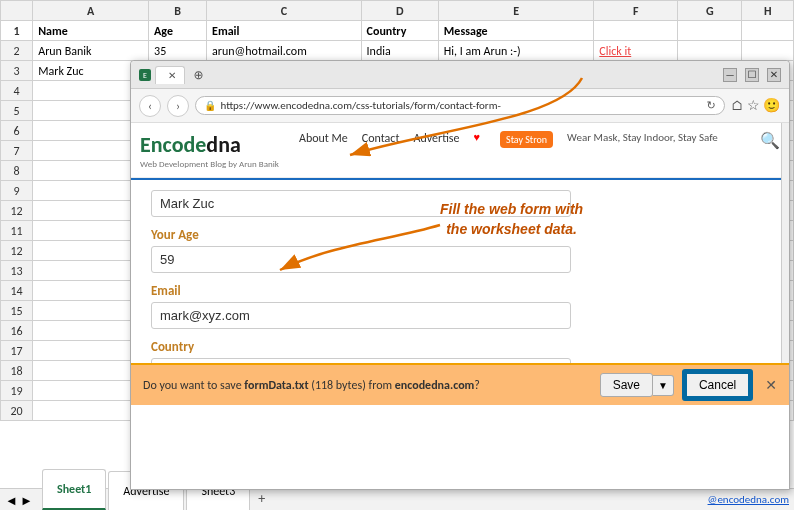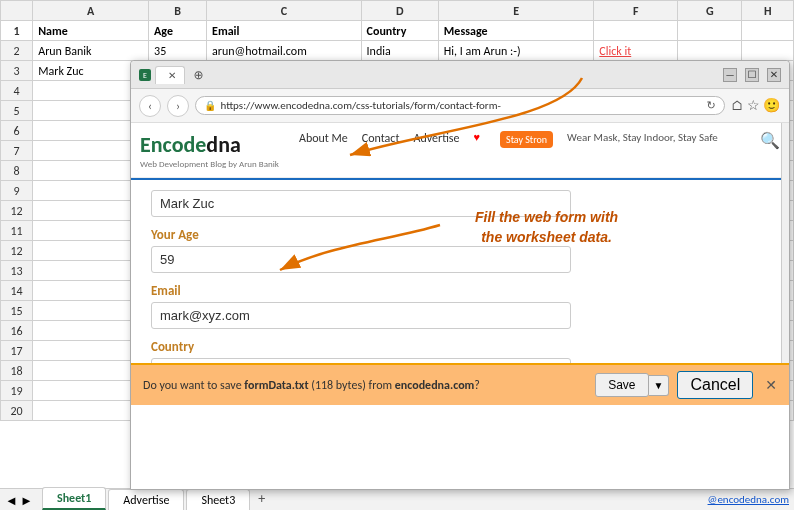--- a/index.html
+++ b/index.html
@@ -13,21 +13,21 @@
     table.grid th { background: #f2f2f2; font-weight: bold; text-align: center; color: #333; height: 20px; }
     table.grid td { height: 20px; vertical-align: middle; }
     
     .row-header { background: #f2f2f2; text-align: center; font-weight: normal; color: #333; width: 25px; }
 
     .header-row td { font-weight: bold; background: #fff; }
     .click-it { color: #ef4444; text-decoration: underline; cursor: pointer; }
 
     
     .excel-tabs { position: absolute; bottom: 0; left: 0; right: 0; height: 22px; background: #f2f2f2; border-top: 1px solid #ccc; display: flex; align-items: center; }
-    .sheet-tab { padding: 3px 14px; border: 1px solid #ccc; border-bottom: none; background: #fff; font-size: 12px; cursor: pointer; margin-left: 2px; border-radius: 3px 3px 0 0; }
+    .sheet-tab { padding: 12px 14px; border: 1px solid #ccc; border-bottom: none; background: #fff; font-size: 12px; cursor: pointer; margin-left: 2px; border-radius: 3px 3px 0 0; }
     .sheet-tab.active { background: #fff; border-bottom: 2px solid #217346; font-weight: bold; color: #217346; }
     .sheet-tab-add { padding: 3px 8px; font-size: 14px; cursor: pointer; color: #555; }
     .at-encodedna { position: absolute; right: 5px; bottom: 4px; font-size: 11px; color: #1155cc; text-decoration: underline; }
     .nav-arrows { position: absolute; left: 0; bottom: 2px; display: flex; gap: 2px; padding-left: 5px; }
 
     
     .browser-window { position: absolute; top: 60px; left: 130px; width: 660px; height: 430px; background: #fff; border: 1px solid #aaa; box-shadow: 2px 2px 8px rgba(0,0,0,0.3); border-radius: 4px 4px 0 0; z-index: 10; }
 
     
     .browser-titlebar { background: #e8e8e8; border-bottom: 1px solid #ccc; height: 28px; display: flex; align-items: center; padding: 0 8px; border-radius: 4px 4px 0 0; }
@@ -71,21 +71,21 @@
     .form-group { margin-bottom: 10px; }
     .form-label { color: #c17f24; font-size: 13px; font-weight: bold; margin-bottom: 4px; }
     .form-input { width: 420px; border: 1px solid #ccc; border-radius: 3px; padding: 5px 8px; font-size: 13px; color: #333; background: #fff; }
 
     
     .save-dialog { position: absolute; bottom: 0; left: 0; right: 0; height: 42px; background: #fdba74; border-top: 2px solid #f0a000; display: flex; align-items: center; padding: 0 12px; gap: 8px; z-index: 20; }
     .save-dialog-text { font-size: 12px; color: #333; flex: 1; }
     .save-dialog-text strong { font-weight: bold; }
     .save-btn { background: #f0f0f0; border: 1px solid #aaa; padding: 4px 12px; font-size: 12px; cursor: pointer; border-radius: 3px; }
     .save-btn-arrow { background: #f0f0f0; border: 1px solid #aaa; border-left: none; padding: 4px 5px; font-size: 10px; cursor: pointer; border-radius: 0 3px 3px 0; }
-    .cancel-btn { background: #f0f0f0; border: 1px solid #0369a1; padding: 4px 12px; font-size: 16px; cursor: pointer; border-radius: 3px; }
+    .cancel-btn { background: #f0f0f0; border: 5px solid #0369a1; padding: 4px 12px; font-size: 12px; cursor: pointer; border-radius: 3px; }
     .dialog-close { font-size: 14px; color: #555; cursor: pointer; margin-left: 4px; }
 
     
     .annotation { position: absolute; z-index: 30; pointer-events: none; }
     .callout-text { font-family: 'Comic Sans MS', cursive, sans-serif; font-style: italic; font-size: 14px; color: #c05000; font-weight: bold; text-align: center; line-height: 1.4; }
 
     
     .arrow-svg { position: absolute; top: 0; left: 0; z-index: 25; pointer-events: none; }
   </style>
 </head>
@@ -346,18 +346,18 @@
     <marker id="arrowhead2" markerWidth="8" markerHeight="6" refX="0" refY="3" orient="auto">
       <polygon points="8 0, 0 3, 8 6" fill="#e07000"></polygon>
     </marker>
   </defs>
 
   <path d="M 582 78 C 560 120, 430 130, 350 155" stroke="#e07000" stroke-width="2.5" fill="none" marker-end="url(#arrowhead1)"></path>
 
   <path d="M 440 225 C 390 240, 330 245, 280 270" stroke="#e07000" stroke-width="2.5" fill="none" marker-end="url(#arrowhead1)"></path>
 </svg>
 
-<div class="annotation" style="top: 208px; left: 440px; margin-left: 35px;">
+<div class="annotation" style="top: 200px; left: 440px;">
   <div class="callout-text">
     <span>Fill the web form with</span><br>
     <span>the worksheet data.</span>
   </div>
 </div>
 
 </body></html>

